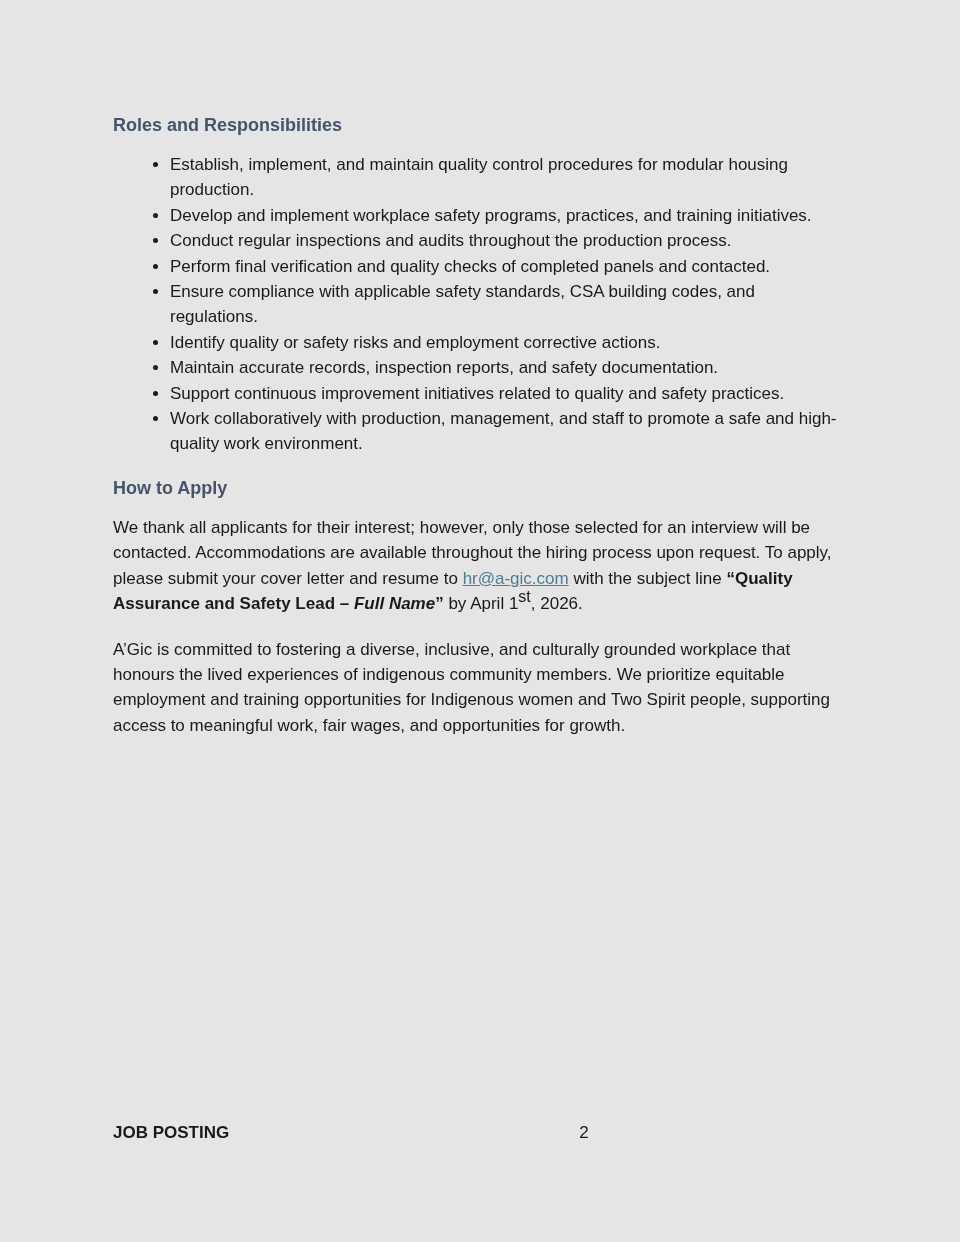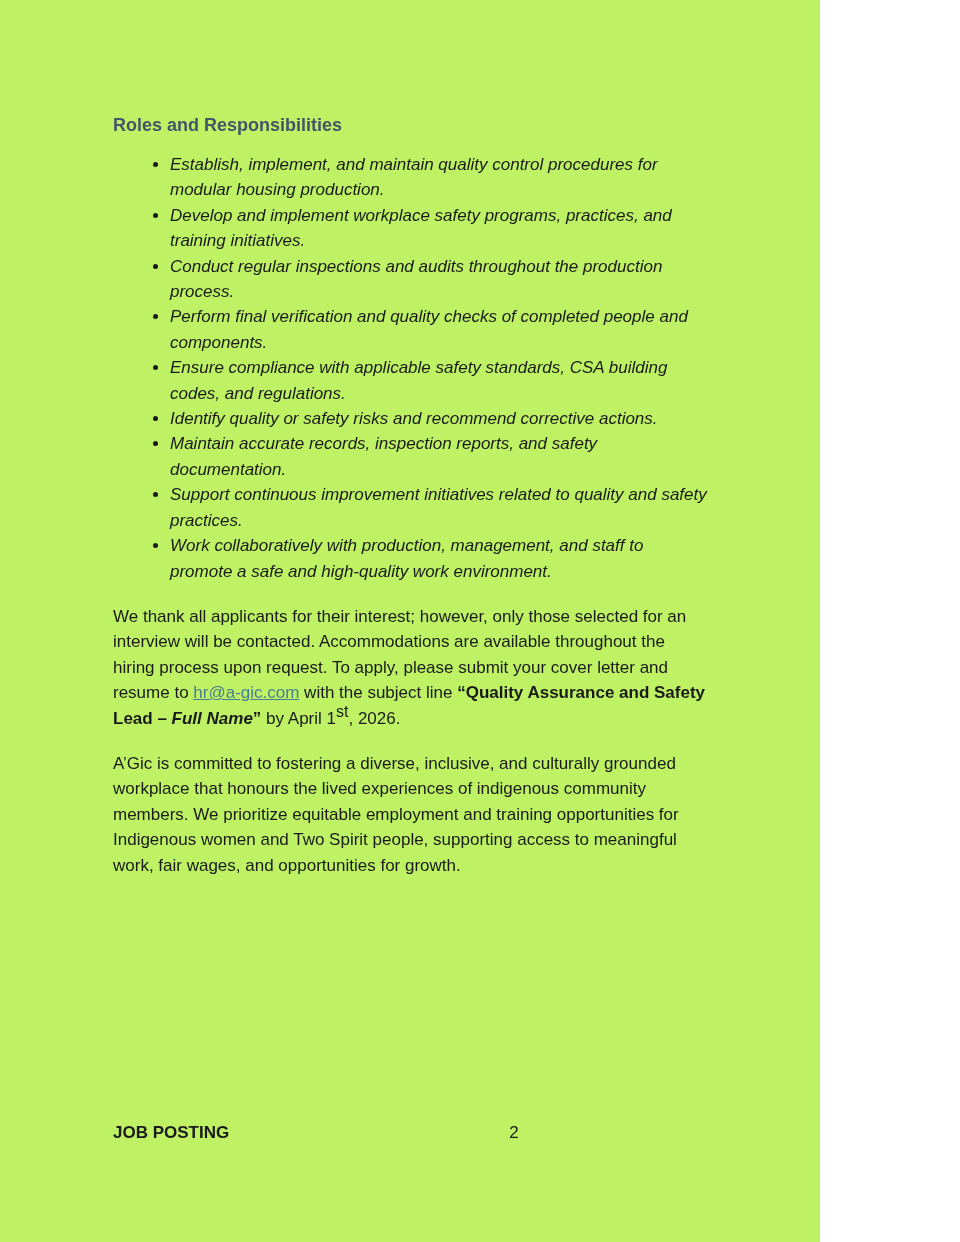--- a/index.html
+++ b/index.html
@@ -1,42 +1,41 @@
 <!DOCTYPE html>
 <html><head>
 <meta charset="utf-8">
 <style>
   * { margin: 0; padding: 0; box-sizing: border-box; }
   html, body { background: #ffffff; }
   .page {
     position: relative;
-    width: 820px;
+    width: 960px;
     height: 1242px;
-    background: #bef264;
+    background: #e5e5e5;
     font-family: "Liberation Sans", "DejaVu Sans", sans-serif;
     font-size: 17px;
     line-height: 25.4px;
     color: #1a1a1a;
     padding: 114px 113px 0 113px;
     overflow: hidden;
   }
   h2.doc-heading {
     font-size: 18px;
     line-height: 22px;
     font-weight: bold;
     color: #44546A;
     margin: 0 0 16px 0;
   }
   h2.doc-heading + * { margin-top: 0; }
   .section-gap { margin-top: 20px; }
   ul.doc-bullets {
     margin: 13px 0 20px 0;
     padding-left: 57px;
     list-style: disc outside;
-    font-style: italic;
   }
   ul.doc-bullets li {
     padding-left: 0;
   }
   p.doc-para {
     margin: 0 0 20px 0;
   }
   a.doc-link {
     color: #4A7E91;
     cursor: pointer;
@@ -71,28 +70,29 @@
 <body>
 
 <div class="page">
 
   <h2 class="doc-heading">Roles and Responsibilities</h2>
 
   <ul class="doc-bullets">
     <li>Establish, implement, and maintain quality control procedures for modular housing production.</li>
     <li>Develop and implement workplace safety programs, practices, and training initiatives.</li>
     <li>Conduct regular inspections and audits throughout the production process.</li>
-    <li>Perform final verification and quality checks of completed people and components.</li>
+    <li>Perform final verification and quality checks of completed panels and contacted.</li>
     <li>Ensure compliance with applicable safety standards, CSA building codes, and regulations.</li>
-    <li>Identify quality or safety risks and recommend corrective actions.</li>
+    <li>Identify quality or safety risks and employment corrective actions.</li>
     <li>Maintain accurate records, inspection reports, and safety documentation.</li>
     <li>Support continuous improvement initiatives related to quality and safety practices.</li>
     <li>Work collaboratively with production, management, and staff to promote a safe and high-quality work environment.</li>
   </ul>
 
+  <h2 class="doc-heading section-gap">How to Apply</h2>
 
   <p class="doc-para"><span>We thank all applicants for their interest; however, only those selected for an interview will be contacted. Accommodations are available throughout the hiring process upon request. To apply, please submit your cover letter and resume to </span><a class="doc-link" href="#">hr@a-gic.com</a><span> with the subject line </span><span class="bold">“Quality Assurance and Safety Lead – </span><span class="bold-italic">Full Name</span><span class="bold">”</span><span> by April 1</span><sup class="doc-sup">st</sup><span>, 2026.</span></p>
 
 
   <p class="doc-para">A’Gic is committed to fostering a diverse, inclusive, and culturally grounded workplace that honours the lived experiences of indigenous community members. We prioritize equitable employment and training opportunities for Indigenous women and Two Spirit people, supporting access to meaningful work, fair wages, and opportunities for growth.</p>
 
   <div class="footer">
     <div class="footer-left">JOB POSTING</div>
     <div class="footer-center">2</div>
   </div>

